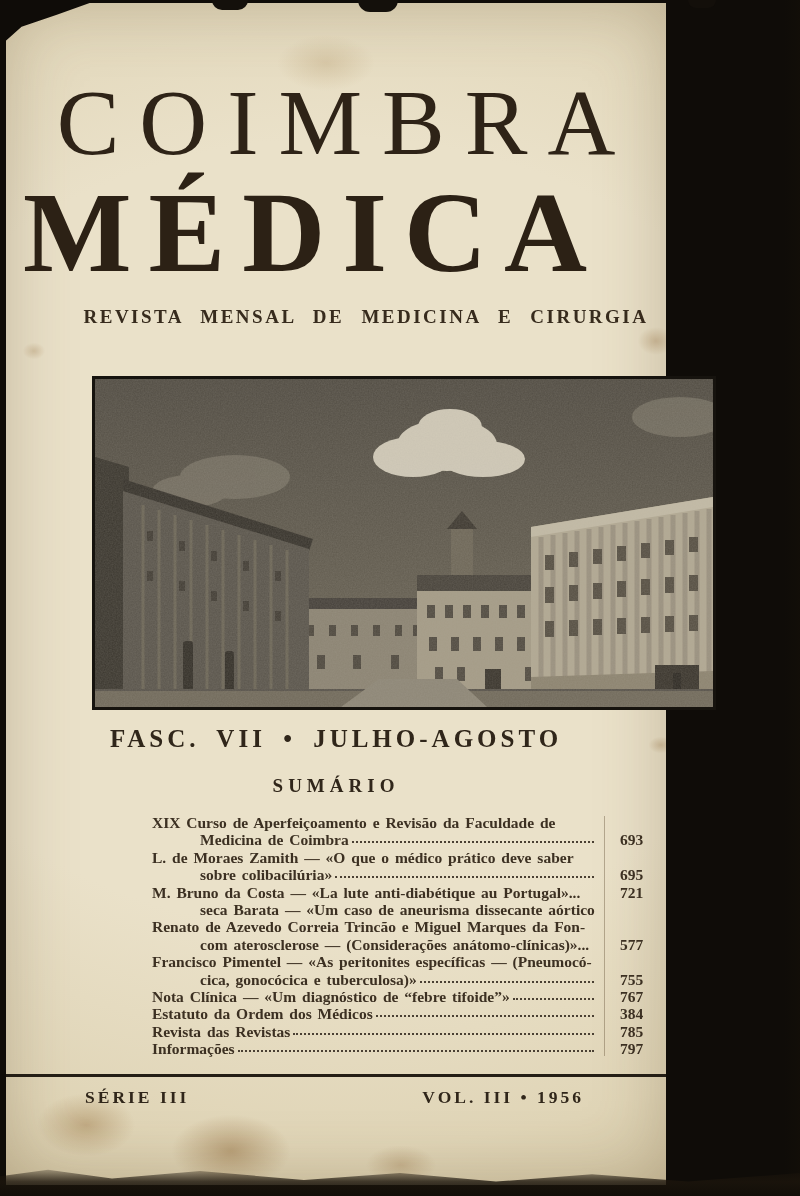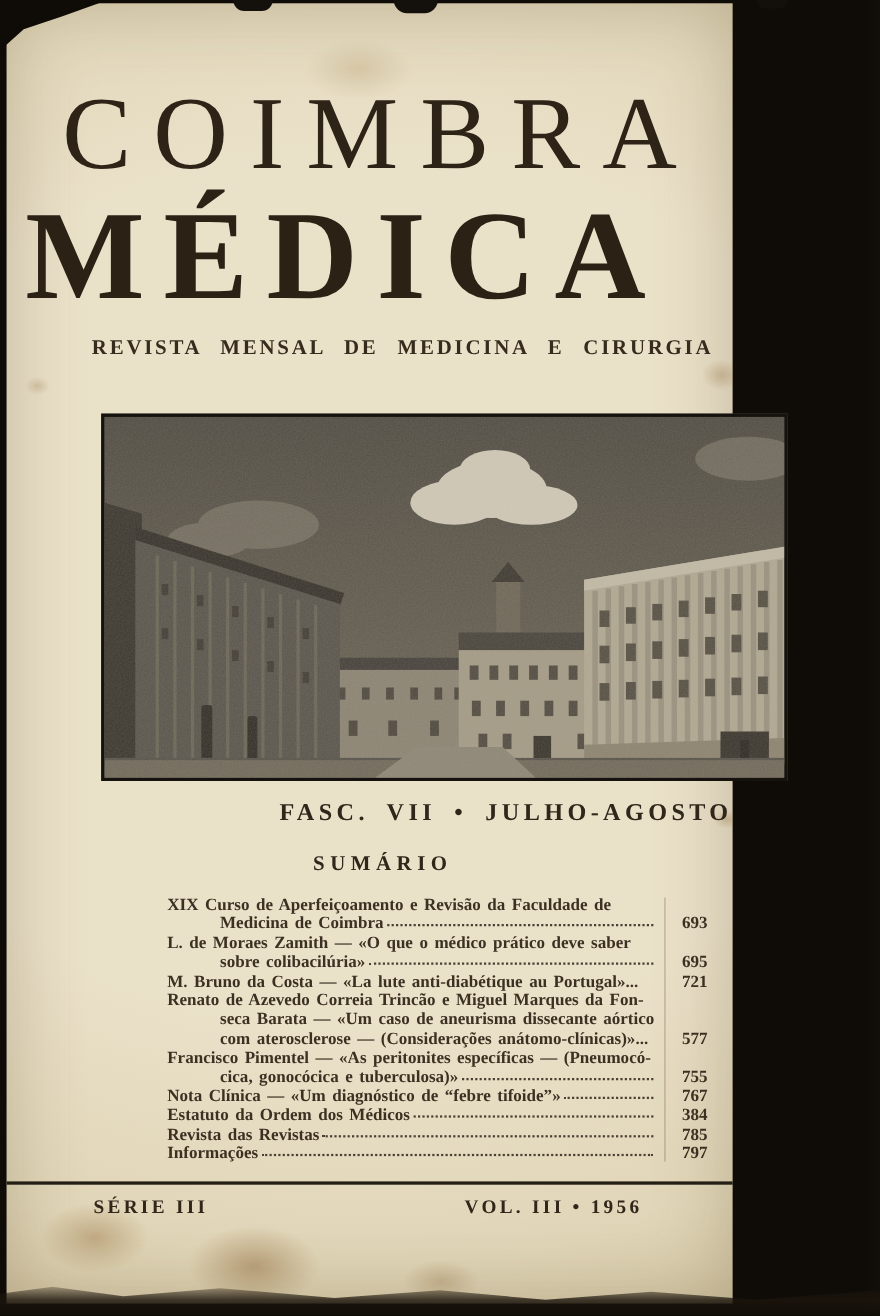--- a/index.html
+++ b/index.html
@@ -41,24 +41,24 @@
     font-size:94px;letter-spacing:20px;text-indent:20px;font-weight:400;color:#2e2317;line-height:1;}
   .title2{position:absolute;left:0;width:100%;top:172px;text-align:left;
     font-size:115px;letter-spacing:17px;text-indent:17px;font-weight:700;color:#2c2115;line-height:1;}
   .subtitle{position:absolute;left:0;width:100%;top:303px;text-align:center;
     font-size:19px;font-weight:700;letter-spacing:2.5px;word-spacing:10px;color:#372b1d;padding-left:30px;}
   
   .photo{position:absolute;left:86px;top:373px;width:618px;height:328px;
     border:3px solid #16130e;box-shadow:inset 0 0 28px rgba(0,0,0,.3);background:#5c564c;}
   .photo svg{display:block;}
   
-  .issue-line{position:absolute;left:0;width:100%;top:722px;text-align:right;
-    font-size:22px;font-weight:700;letter-spacing:4px;word-spacing:7px;color:#30261a;}
+  .issue-line{position:absolute;left:0;width:100%;top:722px;text-align:center;
+    font-size:25px;font-weight:700;letter-spacing:4px;word-spacing:7px;color:#30261a;}
   .summary-heading{position:absolute;left:0;width:100%;top:772px;text-align:center;
-    font-size:19px;font-weight:700;letter-spacing:5px;color:#30261a;margin-left:12px;}
+    font-size:19px;font-weight:700;letter-spacing:5px;color:#30261a;}
   
   .toc{position:absolute;left:146px;top:811px;width:532px;font-size:15.5px;font-weight:700;
     line-height:17.4px;color:#3c3022;word-spacing:2px;}
   .toc::after{content:"";position:absolute;left:452px;top:2px;bottom:2px;width:1px;
     background:rgba(112,96,68,.45);}
   .toc-row{display:flex;align-items:baseline;}
   .toc-main{flex:0 0 446px;display:flex;align-items:baseline;min-width:0;}
   .toc-row.indent .toc-text{padding-left:48px;}
   .toc-text{white-space:nowrap;}
   .toc-leader{flex:1 1 auto;min-width:0;border-bottom:2px dotted #4a4033;
@@ -278,31 +278,31 @@
   </div>
 
   <div class="toc-row">
     <span class="toc-main">
       <span class="toc-text">M. Bruno da Costa — «La lute anti-diabétique au Portugal»...</span>
       <span class="toc-leader hidden"></span>
     </span>
     <span class="toc-page">721</span>
   </div>
 
+  <div class="toc-row indent">
+    <span class="toc-main">
+      <span class="toc-text">seca Barata — «Um caso de aneurisma dissecante aórtico</span>
+      <span class="toc-leader hidden"></span>
+    </span>
+    <span class="toc-page"></span>
+  </div>
+
   <div class="toc-row">
     <span class="toc-main">
       <span class="toc-text">Renato de Azevedo Correia Trincão e Miguel Marques da Fon-</span>
-      <span class="toc-leader hidden"></span>
-    </span>
-    <span class="toc-page"></span>
-  </div>
-
-  <div class="toc-row indent">
-    <span class="toc-main">
-      <span class="toc-text">seca Barata — «Um caso de aneurisma dissecante aórtico</span>
       <span class="toc-leader hidden"></span>
     </span>
     <span class="toc-page"></span>
   </div>
 
   <div class="toc-row indent">
     <span class="toc-main">
       <span class="toc-text">com aterosclerose — (Considerações anátomo-clínicas)»...</span>
       <span class="toc-leader hidden"></span>
     </span>

